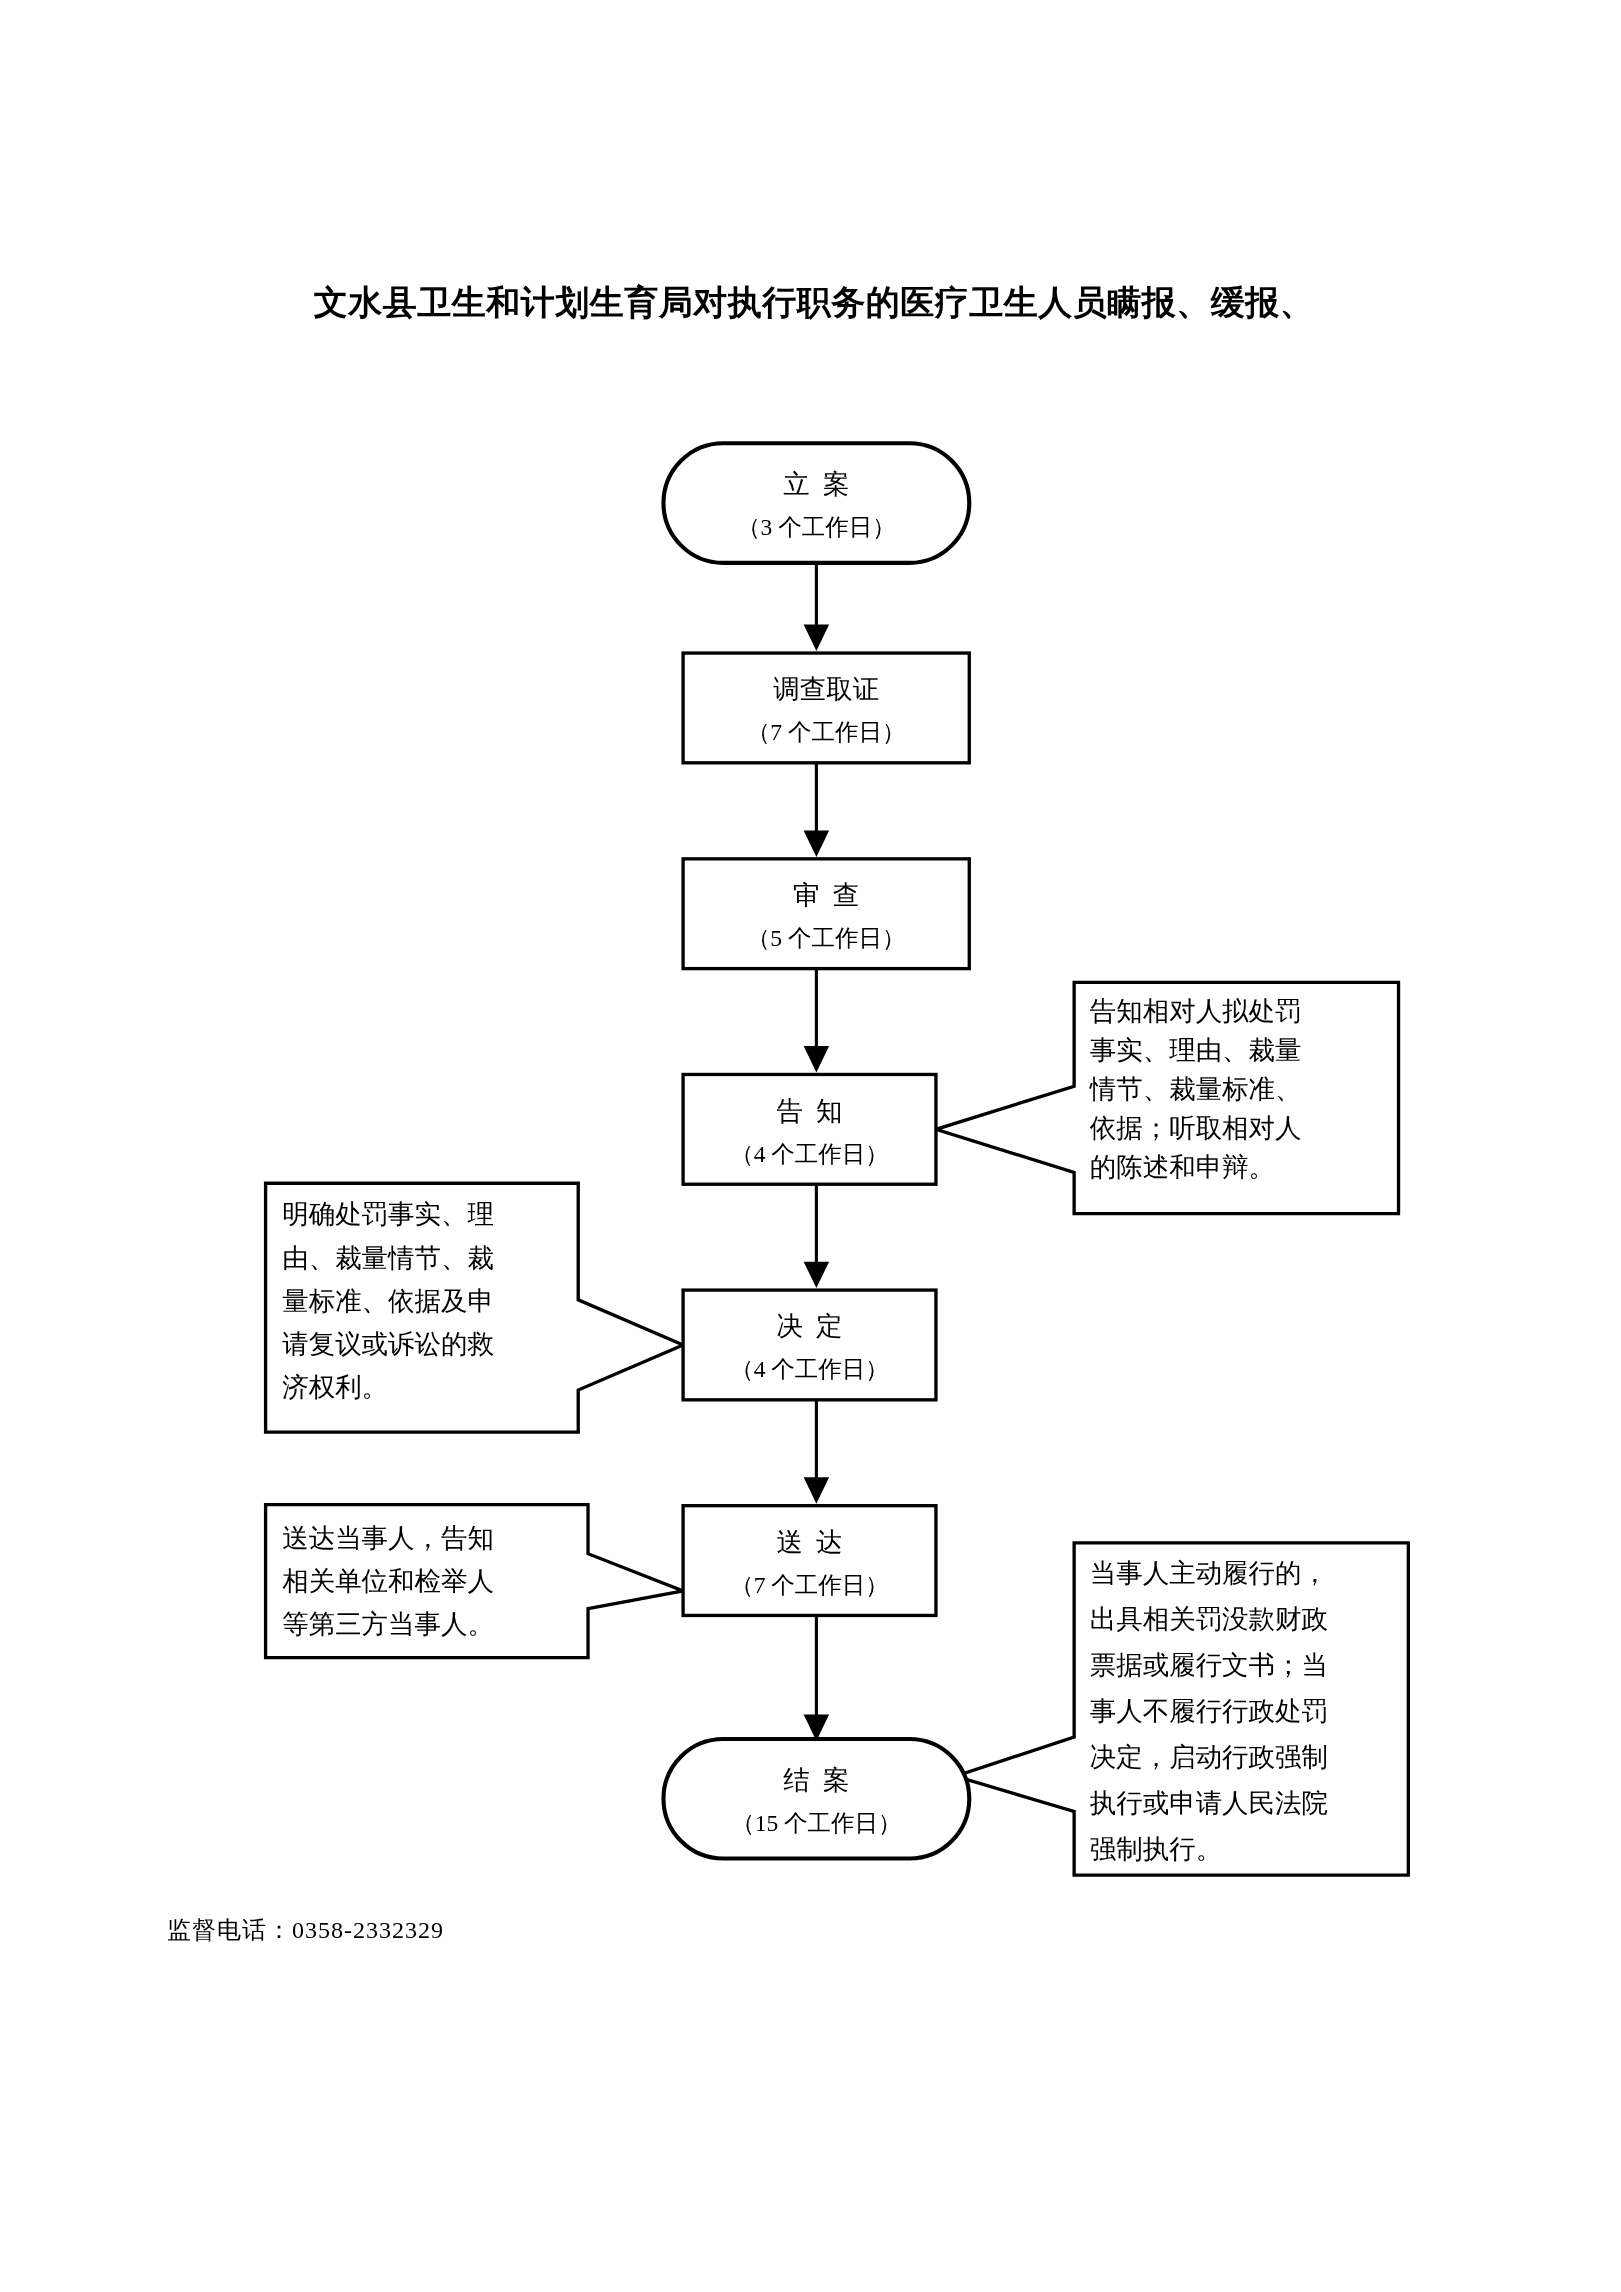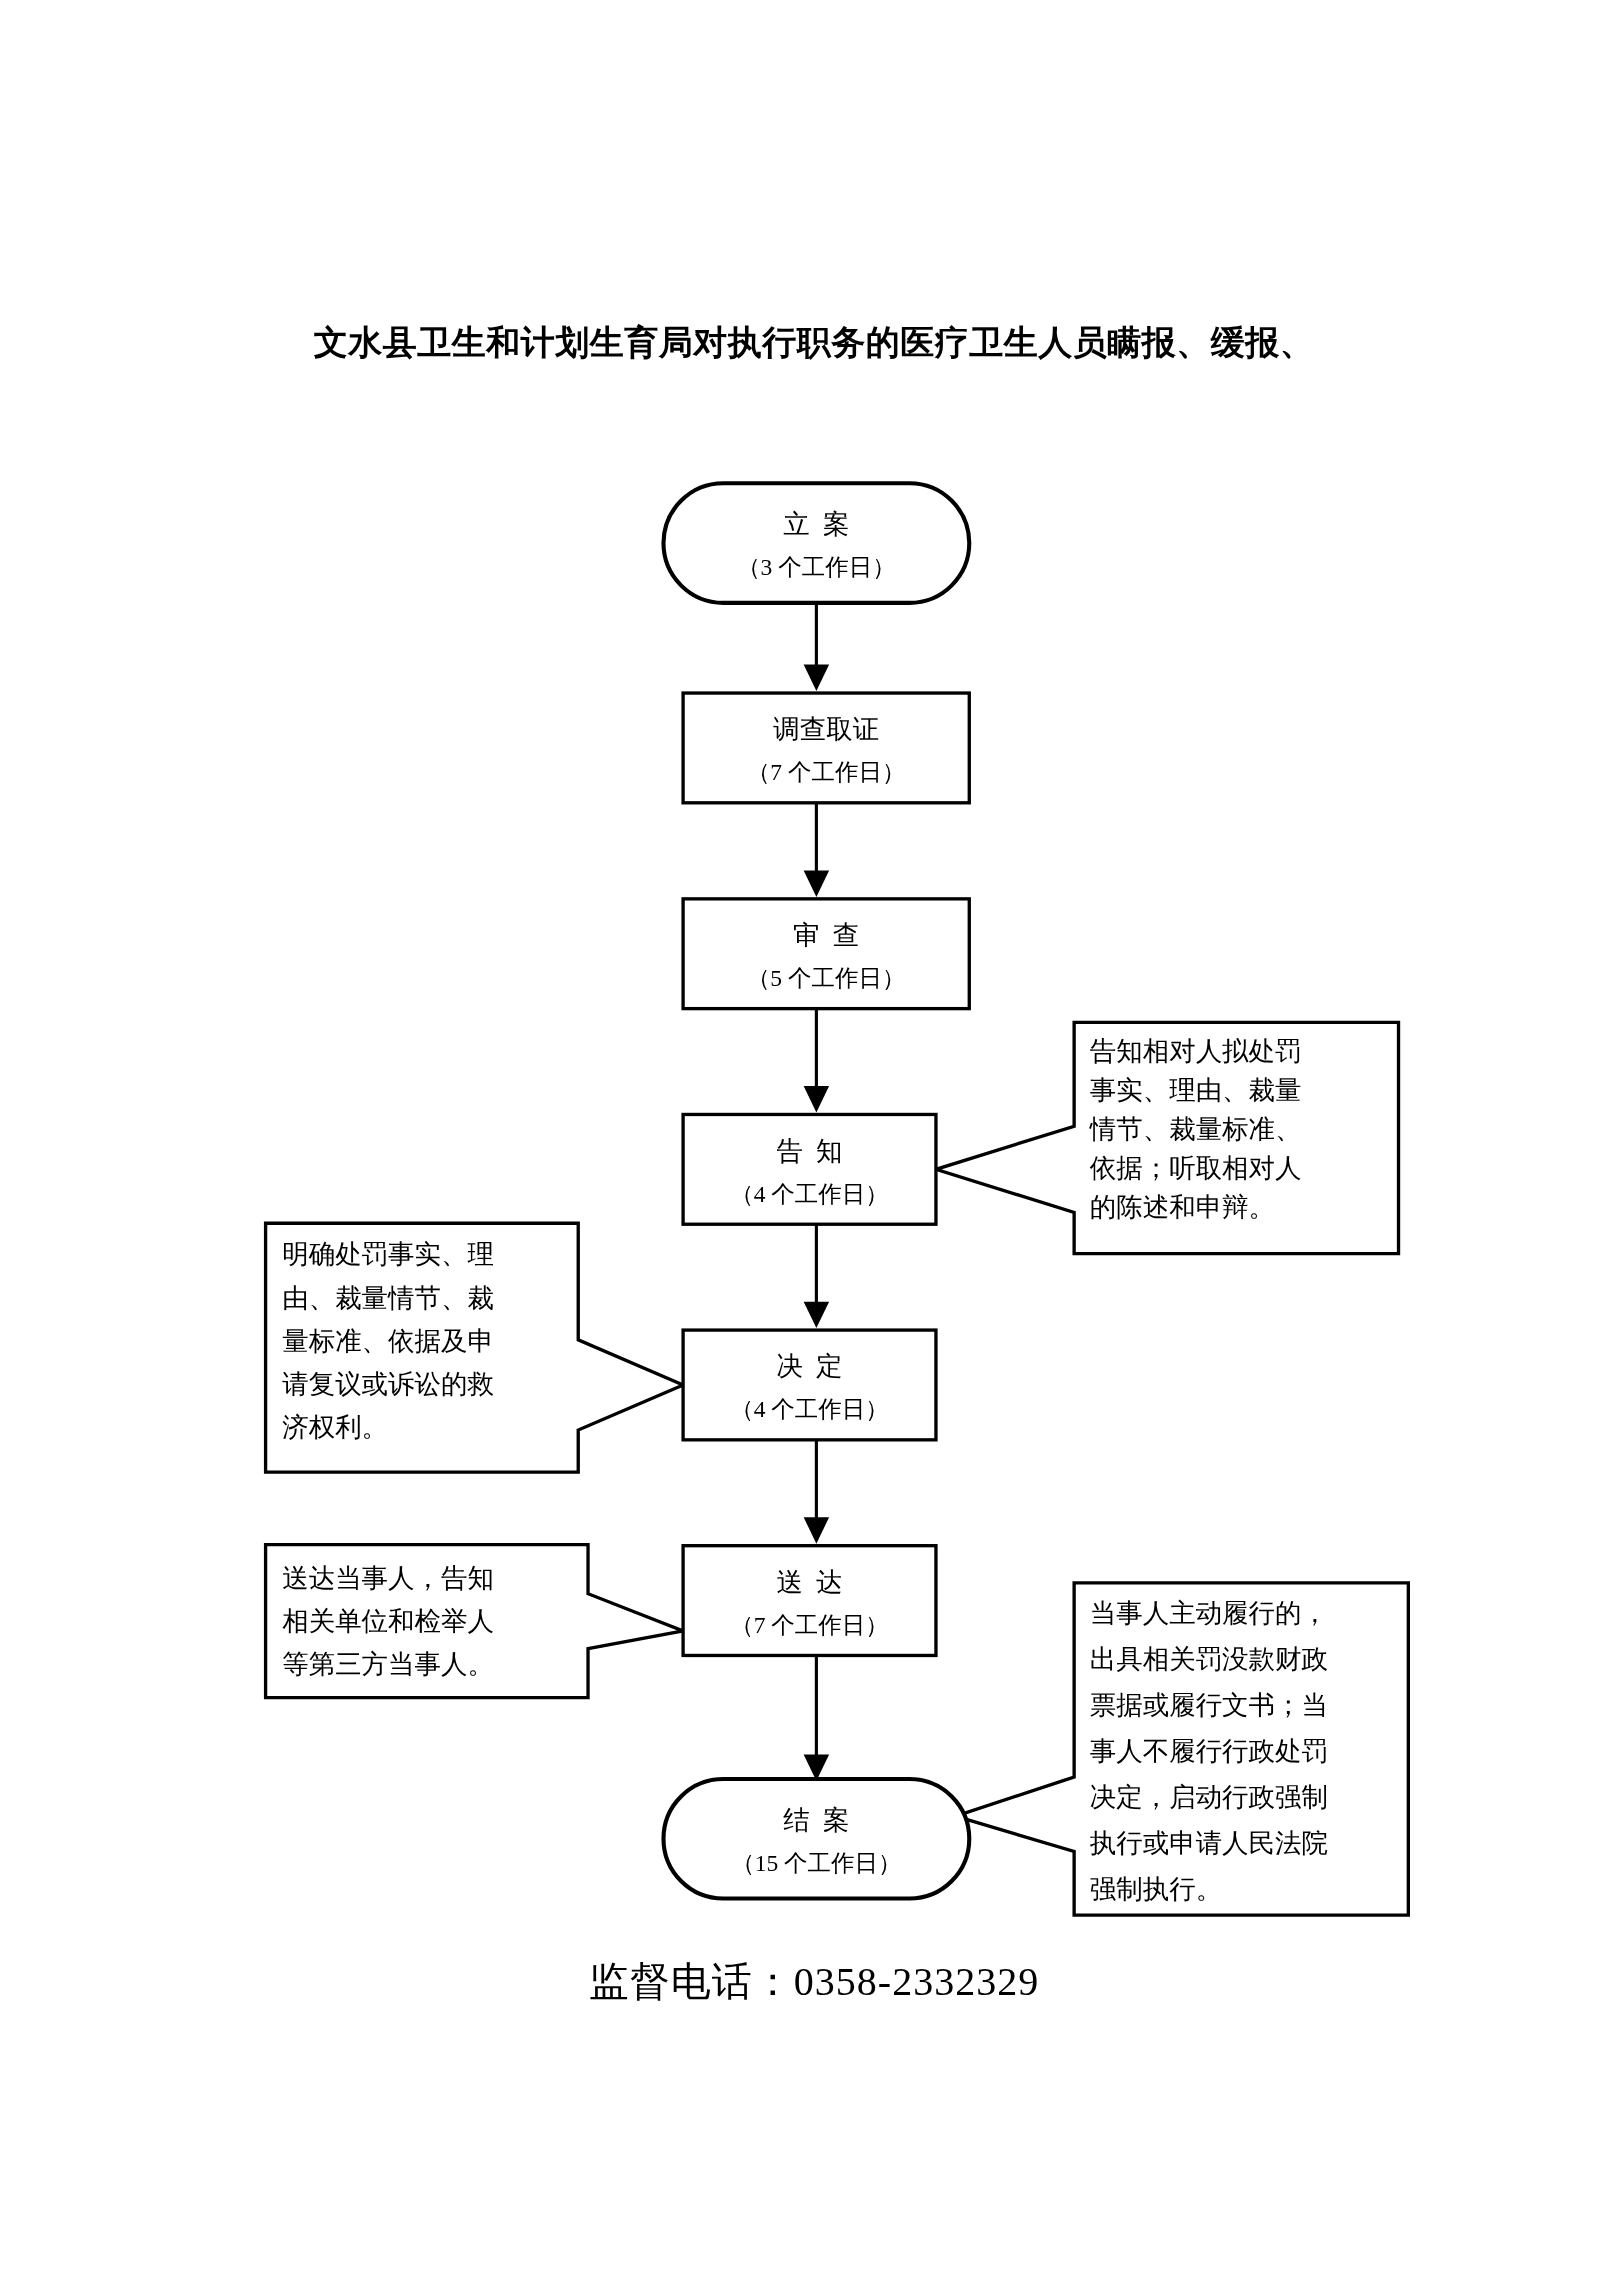--- a/index.html
+++ b/index.html
@@ -13,21 +13,20 @@
     height: 2293px;
     font-family: "Liberation Serif", "DejaVu Serif", serif;
     color: #000000;
     overflow: hidden;
   }
   #page {
     position: relative;
     width: 1621px;
     height: 2216px;
     background: #ffffff;
-    margin-top: 40px;
   }
   #title-block {
     position: absolute;
     left: 167px;
     top: 276px;
     width: 1294px;
     text-align: center;
   }
   .title-line {
     font-family: "Liberation Sans", "DejaVu Sans", sans-serif;
@@ -82,23 +81,23 @@
     font-family: "Liberation Serif", "DejaVu Serif", serif;
     font-size: 27px;
     fill: #000000;
     white-space: pre;
   }
   #footer-line {
     position: absolute;
     left: 167px;
     top: 1914px;
     width: 1294px;
-    text-align: center;
-    font-family: "Liberation Serif", "DejaVu Serif", serif;
-    font-size: 40px;
+    text-align: left;
+    font-family: "Liberation Serif", "DejaVu Serif", serif;
+    font-size: 24px;
     letter-spacing: 1px;
     color: #000000;
     white-space: pre;
   }
 </style>
 </head>
 <body>
 
 <div id="page">
 

